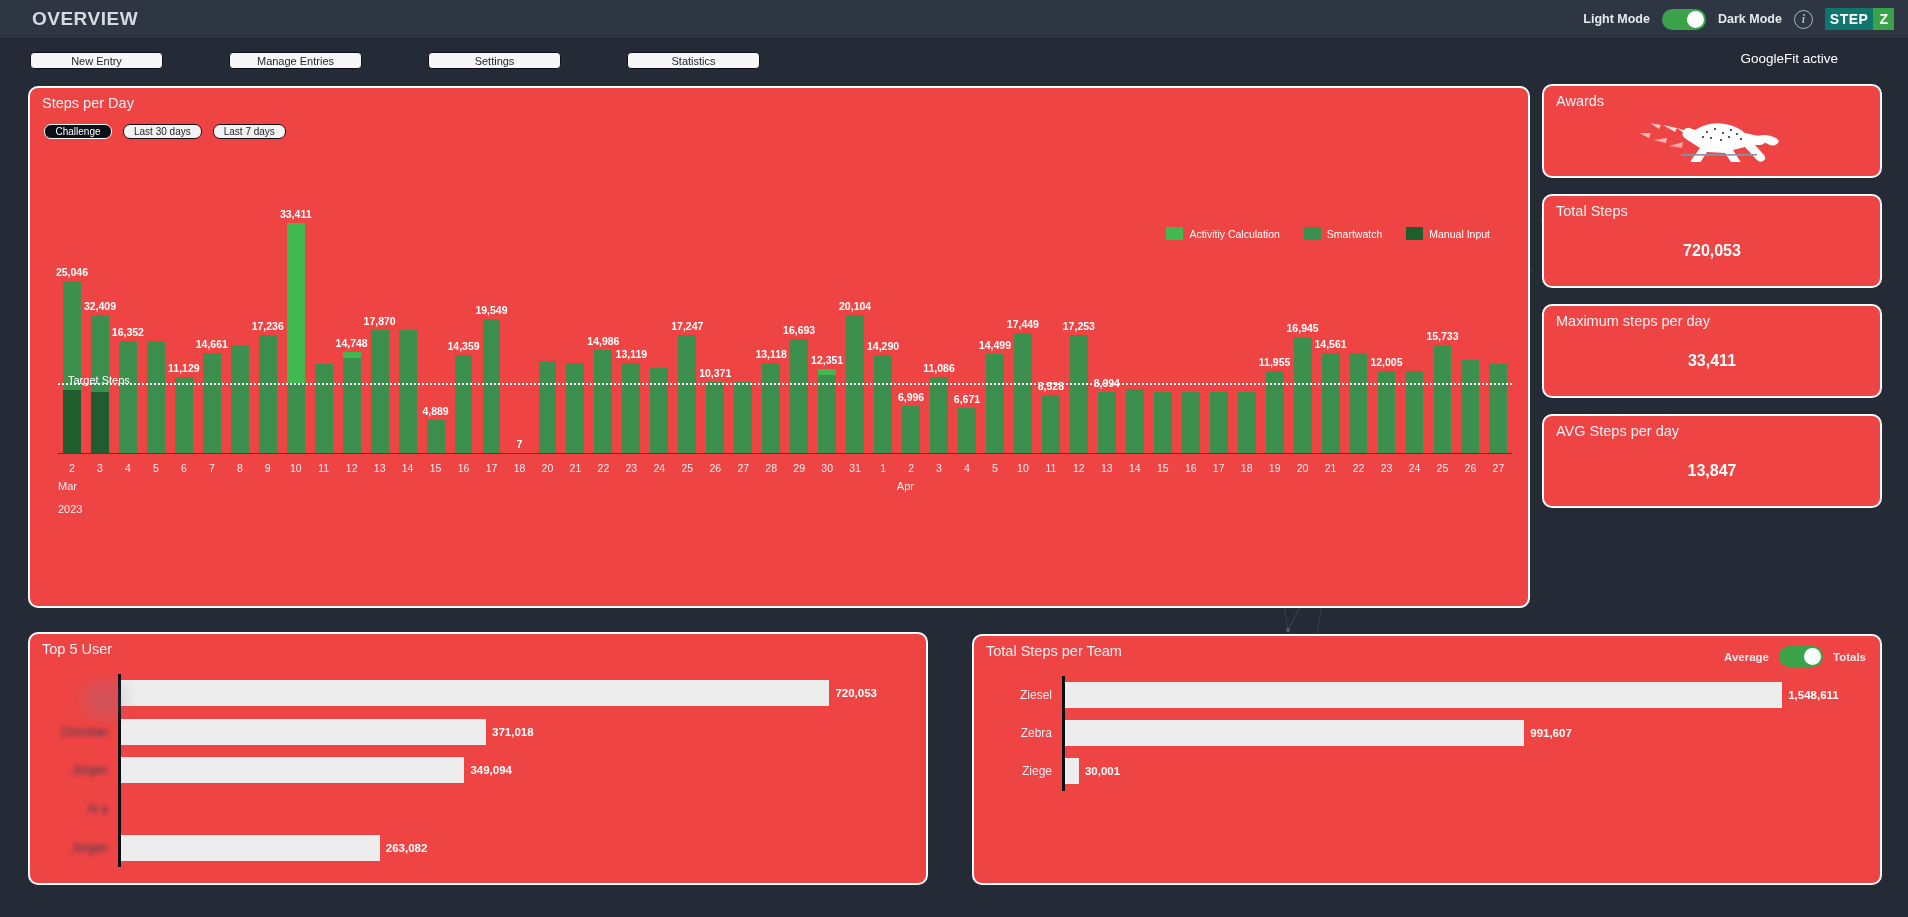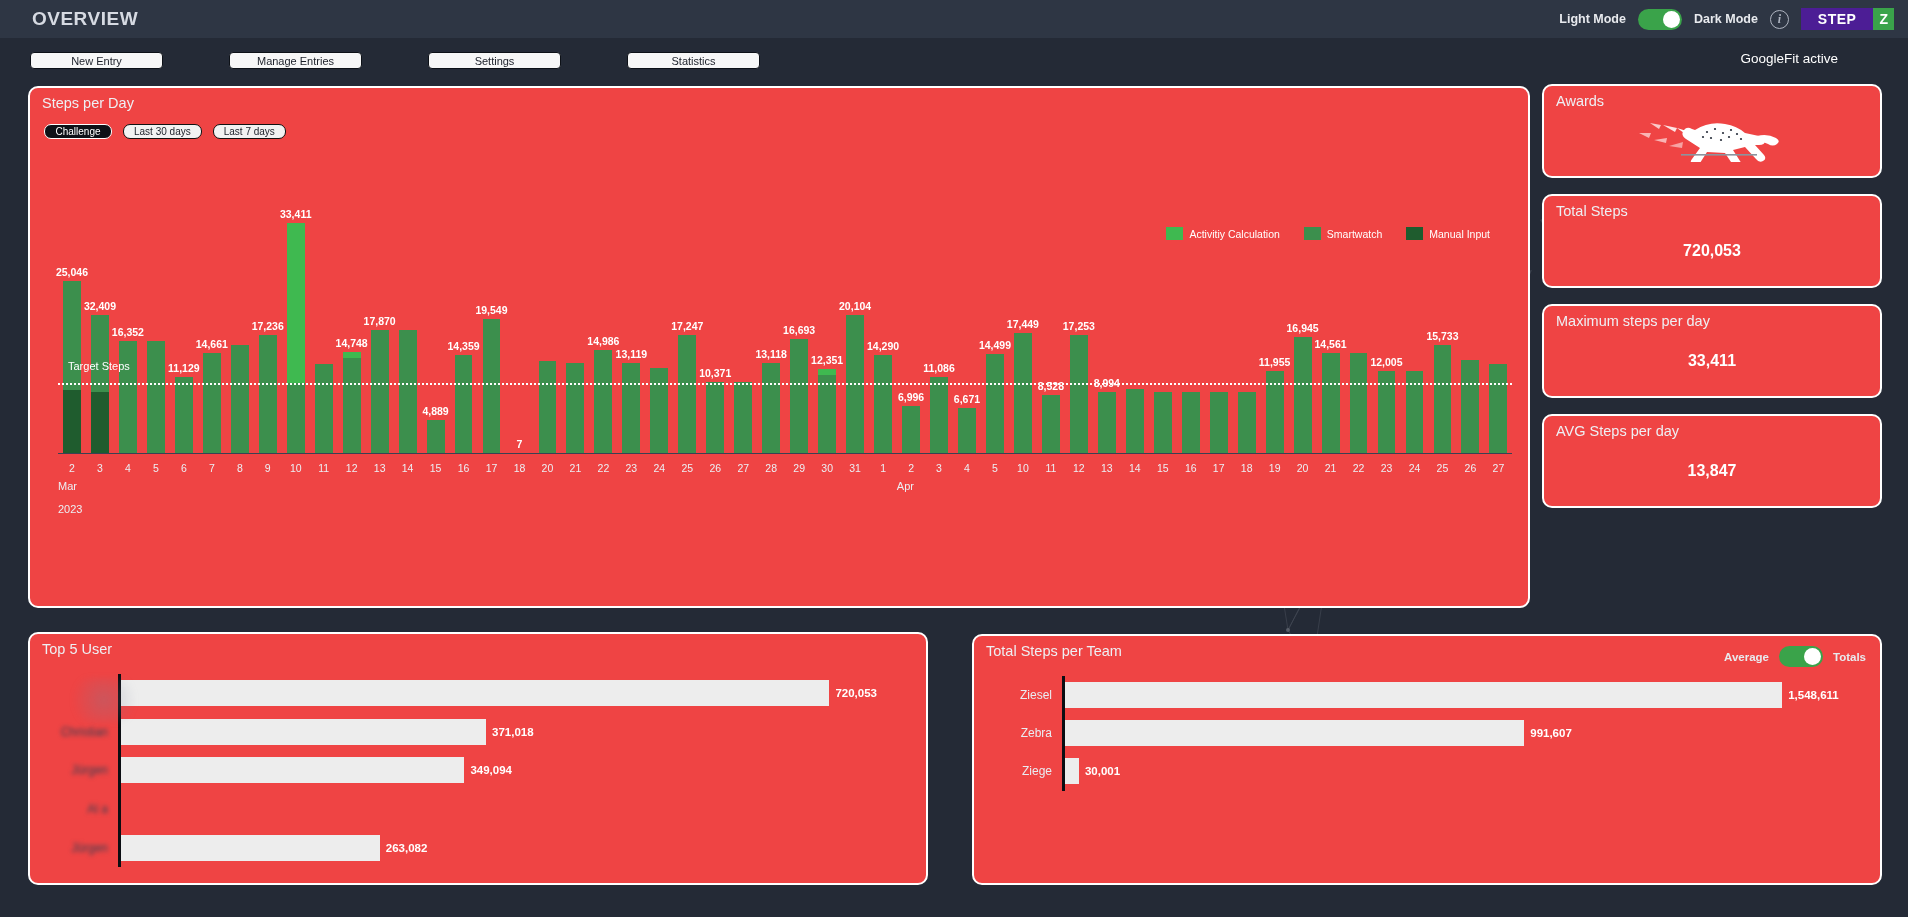--- a/index.html
+++ b/index.html
@@ -37,22 +37,22 @@
   }
   .info-icon {
     width:19px; height:19px; border-radius:50%;
     border:1.5px solid #aeb4c0; color:#aeb4c0;
     font-size:12px; font-weight:bold; font-style:italic;
     display:flex; align-items:center; justify-content:center;
     cursor:pointer; font-family:"Liberation Serif", serif;
   }
   .logo { display:flex; height:22px; align-items:stretch; }
   .logo .step {
-    background:#4c1d95; color:#fff; font-size:14px; font-weight:bold;
-    padding:0 17px; display:flex; align-items:center; letter-spacing:.5px;
+    background:#0f766e; color:#fff; font-size:14px; font-weight:bold;
+    padding:0 5px; display:flex; align-items:center; letter-spacing:.5px;
   }
   .logo .z {
     background:#3aa34a; color:#fff; font-size:14px; font-weight:bold;
     padding:0 6px; display:flex; align-items:center;
   }
 
   
   .navrow { position:absolute; left:30px; top:52px; display:flex; gap:66px; }
   .navbtn {
     width:133px; height:17px; border-radius:4px;
@@ -585,21 +585,21 @@
               <div class="seg watch" style="height: 100%;"></div>
             </div>
           </div>
           <div class="bar-slot">
             <div class="bar" style="height: 37.1429%;">
               <div class="seg watch" style="height: 100%;"></div>
             </div>
           </div>
         </div>
       <div class="target-line" id="target-line" style="bottom: 185.143px;"></div>
-      <div class="target-text" id="target-text" style="bottom: 198px; left: 24px;">Target Steps</div>
+      <div class="target-text" id="target-text" style="bottom: 184px; left: 24px;">Target Steps</div>
       <div class="axis-base" id="axis-base" style="bottom: 116px;"></div>
       <div class="xticks" id="xticks" style="bottom: 96px;">
           <div class="xtick">2</div>
           <div class="xtick">3</div>
           <div class="xtick">4</div>
           <div class="xtick">5</div>
           <div class="xtick">6</div>
           <div class="xtick">7</div>
           <div class="xtick">8</div>
           <div class="xtick">9</div>

